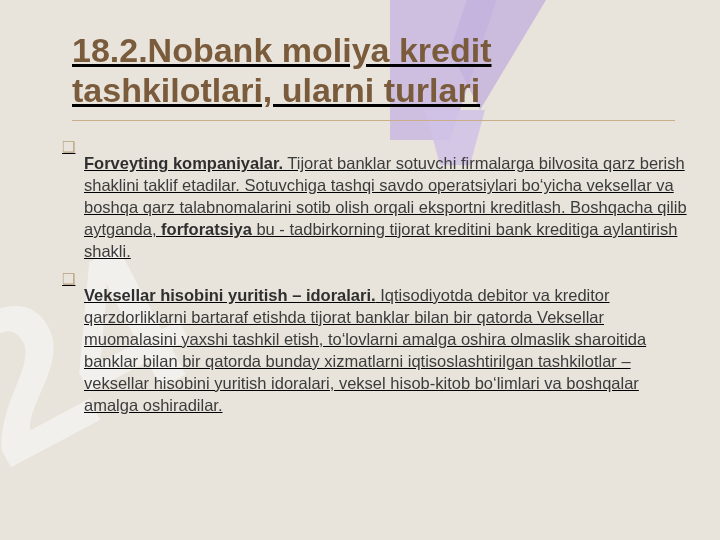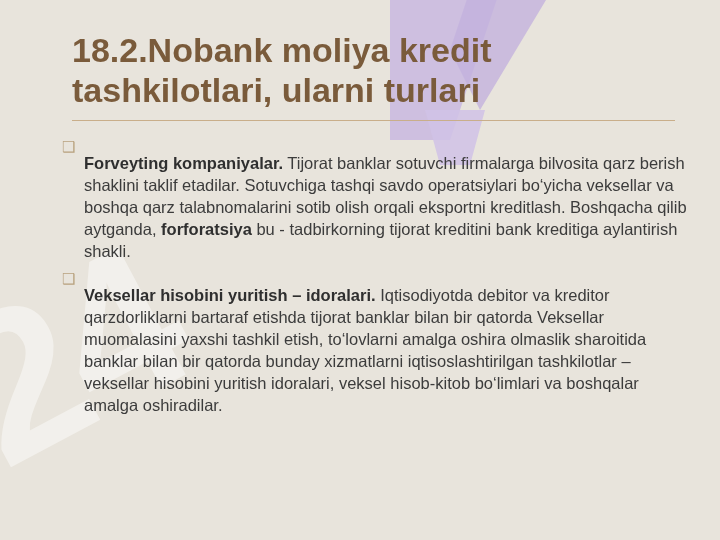--- a/index.html
+++ b/index.html
@@ -44,20 +44,21 @@
     transform: rotate(-28deg);
     transform-origin: left bottom;
     font-family: "Liberation Sans", sans-serif;
     line-height: 1;
     white-space: nowrap;
   }
   .content {
     position: relative;
     z-index: 3;
     padding: 0;
+    text-decoration: underline;
   }
   .title {
     margin: 0;
     padding: 30px 40px 0 72px;
     color: #7a5b3b;
     font-size: 34px;
     line-height: 1.18;
     font-weight: bold;
     text-align: left;
     font-family: "Liberation Sans", sans-serif;

